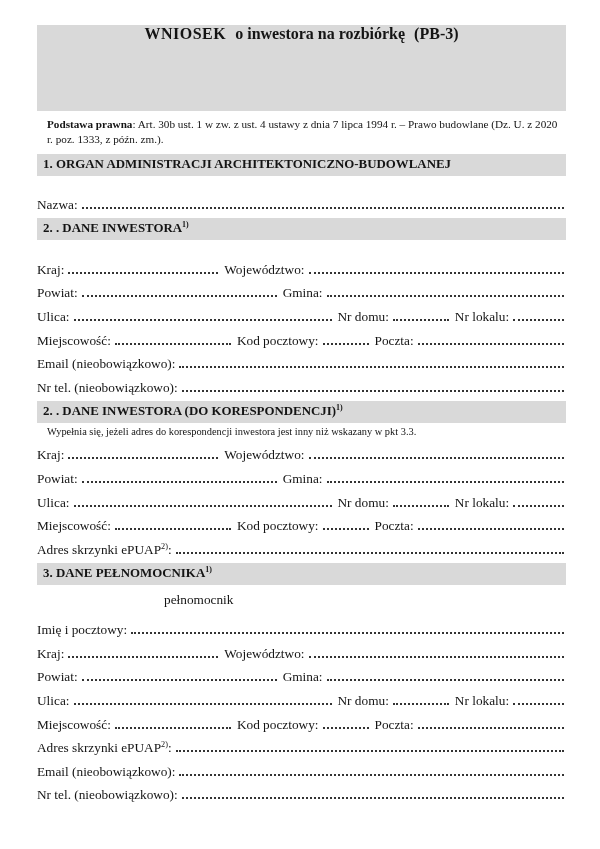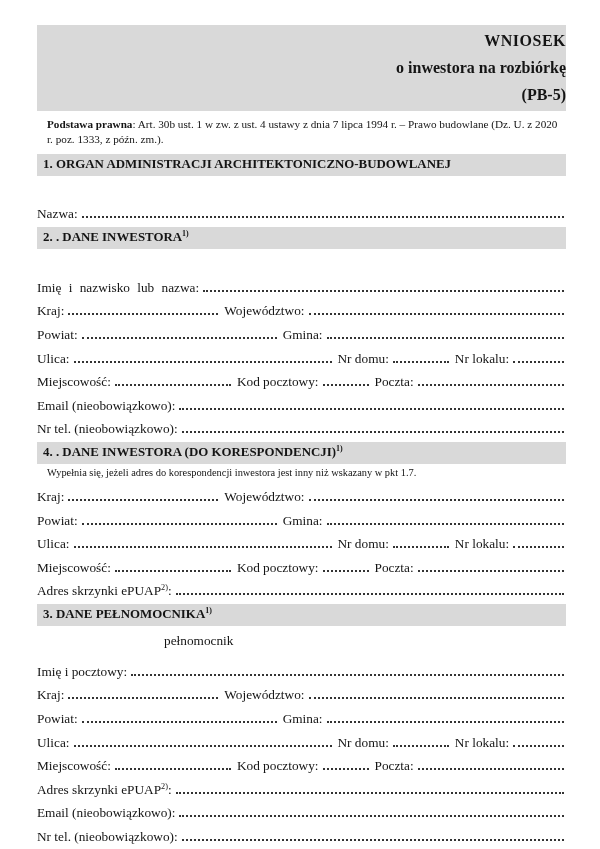--- a/index.html
+++ b/index.html
@@ -8,22 +8,22 @@
     font-family: "Liberation Serif", "DejaVu Serif", serif;
     color: #141414;
     -webkit-font-smoothing: antialiased;
   }
   .page { padding: 25px 34px 0 37px; box-sizing: border-box; }
 
   
   .title-box {
     background: #d9d9d9;
     height: 86px;
-    display: flex; flex-direction: column;
-    align-items: flex-end; justify-content: center;
+    display: flex; flex-direction: row;
+    align-items: flex-start; justify-content: center;
     gap: 9px;
   }
   .title-line { font-weight: bold; font-size: 16px; }
   .title-main { letter-spacing: .5px; }
 
   
   .legal {
     margin: 6px 0 7px 10px;
     font-size: 11.2px;
     line-height: 1.32;
@@ -35,21 +35,21 @@
     background: #d9d9d9;
     font-weight: bold;
     font-size: 12.9px;
     padding: 3px 12px 4px 6px;
     margin-top: 5px;
   }
   sup.fn { font-size: .62em; font-weight: bold; vertical-align: super; line-height: 0; }
   sup.fn2 { font-size: .62em; vertical-align: super; line-height: 0; }
 
   
-  .rows { padding-top: 23px; }
+  .rows { padding-top: 14px; }
   .row {
     display: flex; align-items: flex-end;
     height: 23.6px;
     font-size: 13.3px;
     white-space: nowrap;
   }
   .lbl { flex: 0 0 auto; }
   .sp { word-spacing: 4px; }
   .dots {
     flex: 1 1 auto;
@@ -84,39 +84,35 @@
   }
 </style>
 </head>
 <body>
 
 <div class="page">
 
   <div class="title-box">
     <div class="title-line title-main">WNIOSEK</div>
     <div class="title-line">o inwestora na rozbiórkę</div>
-    <div class="title-line">(PB-5)</div>
+    <div class="title-line">(PB-3)</div>
   </div>
 
   <p class="legal"><b>Podstawa prawna</b><span>: Art. 30b ust. 1 w zw. z ust. 4 ustawy z dnia 7 lipca 1994 r. – Prawo budowlane (Dz. U. z 2020 r. poz. 1333, z późn. zm.).</span></p>
 
   <div class="bar"><span>1. ORGAN ADMINISTRACJI ARCHITEKTONICZNO-BUDOWLANEJ</span></div>
   <div class="rows">
     <div class="row">
       <span class="lbl">Nazwa:</span>
       <span class="dots"></span>
     </div>
   </div>
 
   <div class="bar"><span>2. . DANE INWESTORA</span><sup class="fn">1)</sup></div>
   <div class="rows">
-    <div class="row">
-      <span class="lbl sp">Imię i nazwisko lub nazwa:</span>
-      <span class="dots"></span>
-    </div>
     <div class="row">
       <span class="lbl">Kraj:</span>
       <span class="dots mid w152"></span>
       <span class="lbl">Województwo:</span>
       <span class="dots"></span>
     </div>
     <div class="row">
       <span class="lbl">Powiat:</span>
       <span class="dots mid w197"></span>
       <span class="lbl">Gmina:</span>
@@ -141,22 +137,22 @@
     <div class="row">
       <span class="lbl">Email (nieobowiązkowo):</span>
       <span class="dots"></span>
     </div>
     <div class="row">
       <span class="lbl">Nr tel. (nieobowiązkowo):</span>
       <span class="dots"></span>
     </div>
   </div>
 
-  <div class="bar"><span>4. . DANE INWESTORA (DO KORESPONDENCJI)</span><sup class="fn">1)</sup></div>
-  <div class="note">Wypełnia się, jeżeli adres do korespondencji inwestora jest inny niż wskazany w pkt 1.7.</div>
+  <div class="bar"><span>2. . DANE INWESTORA (DO KORESPONDENCJI)</span><sup class="fn">1)</sup></div>
+  <div class="note">Wypełnia się, jeżeli adres do korespondencji inwestora jest inny niż wskazany w pkt 3.3.</div>
   <div class="rows" style="padding-top:2px">
     <div class="row">
       <span class="lbl">Kraj:</span>
       <span class="dots mid w152"></span>
       <span class="lbl">Województwo:</span>
       <span class="dots"></span>
     </div>
     <div class="row">
       <span class="lbl">Powiat:</span>
       <span class="dots mid w197"></span>

